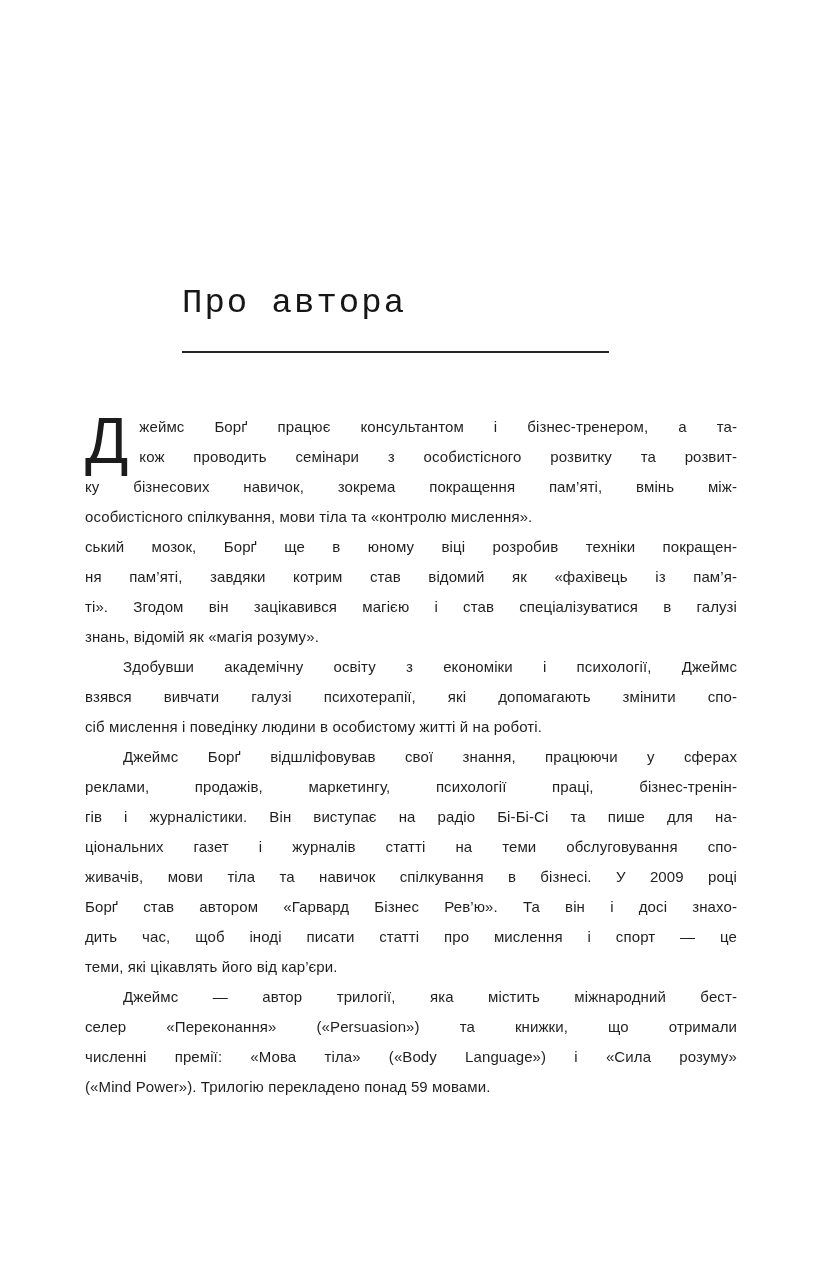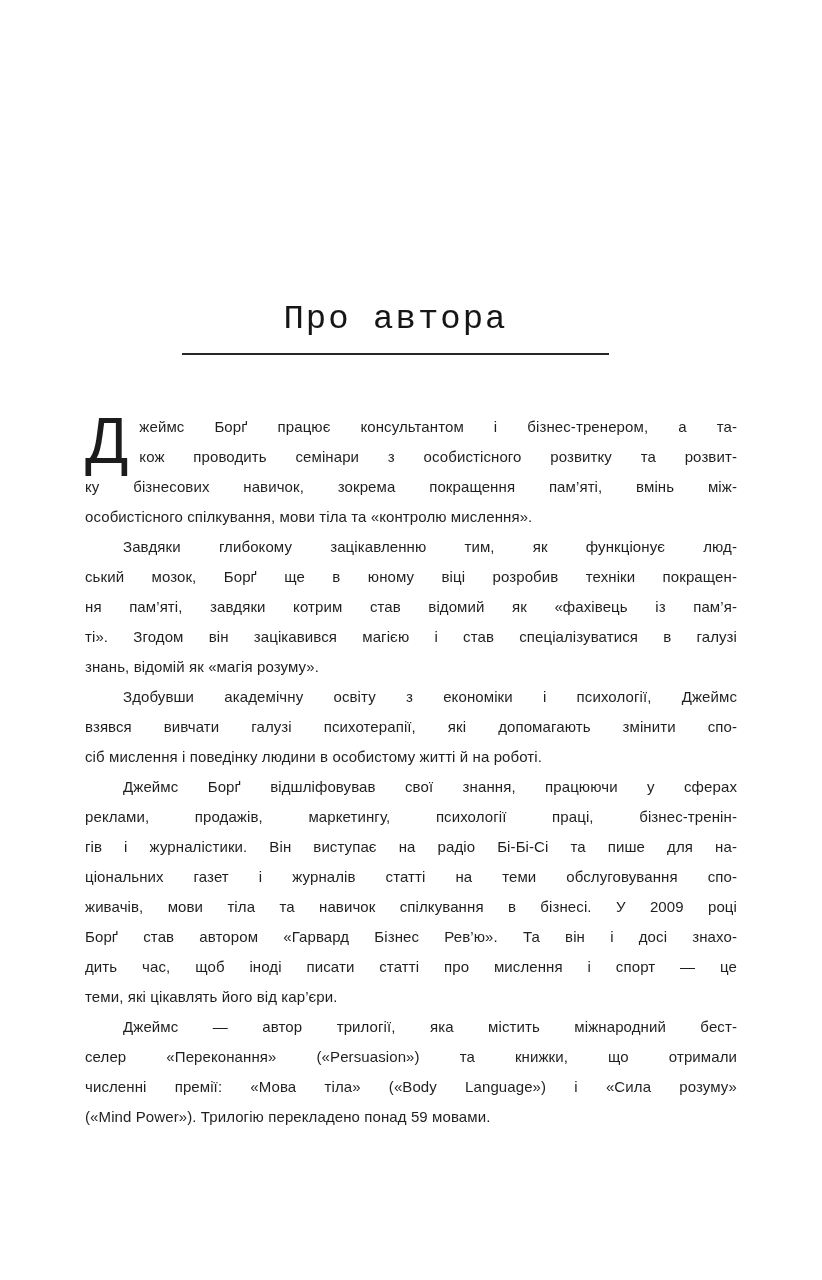--- a/index.html
+++ b/index.html
@@ -7,26 +7,26 @@
     position: relative;
     width: 822px;
     height: 1280px;
     background: #ffffff;
     font-family: "Liberation Sans", sans-serif;
     color: #1f1f1f;
     overflow: hidden;
   }
   .chapter-header {
     position: absolute;
-    top: 302px;
+    top: 286px;
     left: 182px;
     width: 427px;
-    text-align: center;
+    text-align: left;
     border-bottom: 2px solid #262626;
-    padding-bottom: 17px;
+    padding-bottom: 31px;
   }
   .chapter-title {
     margin: 0;
     font-family: "Liberation Mono", "DejaVu Sans Mono", monospace;
     font-weight: normal;
     font-size: 34px;
     line-height: 34px;
     letter-spacing: 2px;
     color: #161616;
   }
@@ -65,21 +65,20 @@
   </div>
   <div class="content" id="content">
       <div class="paragraph">
         <span class="dropcap">Д</span>
         <div class="line">жеймс Борґ працює консультантом і бізнес-тренером, а та-</div>
         <div class="line">кож проводить семінари з особистісного розвитку та розвит-</div>
         <div class="line">ку бізнесових навичок, зокрема покращення пам’яті, вмінь між-</div>
         <div class="line last">особистісного спілкування, мови тіла та «контролю мислення».</div>
       </div>
       <div class="paragraph">
-        <div class="line indent">Завдяки глибокому зацікавленню тим, як функціонує люд-</div>
         <div class="line">ський мозок, Борґ ще в юному віці розробив техніки покращен-</div>
         <div class="line">ня пам’яті, завдяки котрим став відомий як «фахівець із пам’я-</div>
         <div class="line">ті». Згодом він зацікавився магією і став спеціалізуватися в галузі</div>
         <div class="line last">знань, відомій як «магія розуму».</div>
       </div>
       <div class="paragraph">
         <div class="line indent">Здобувши академічну освіту з економіки і психології, Джеймс</div>
         <div class="line">взявся вивчати галузі психотерапії, які допомагають змінити спо-</div>
         <div class="line last">сіб мислення і поведінку людини в особистому житті й на роботі.</div>
       </div>

